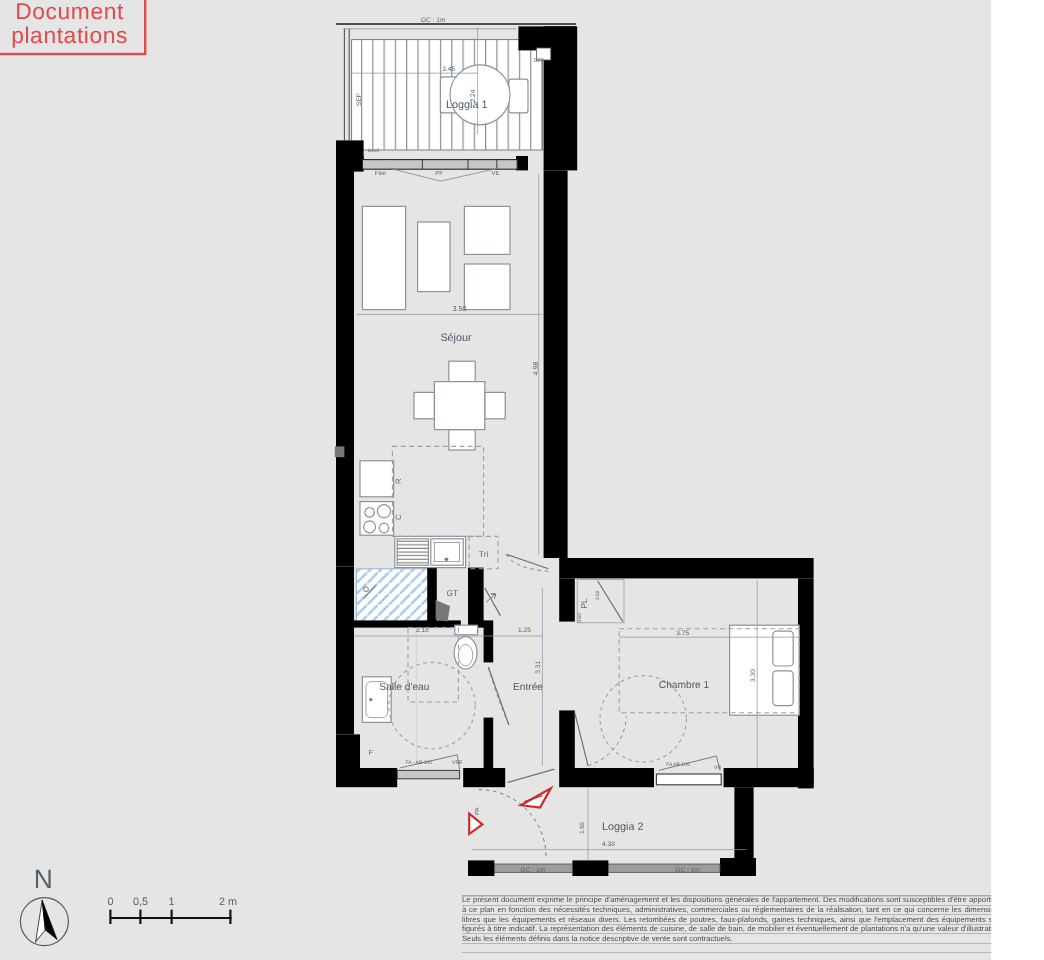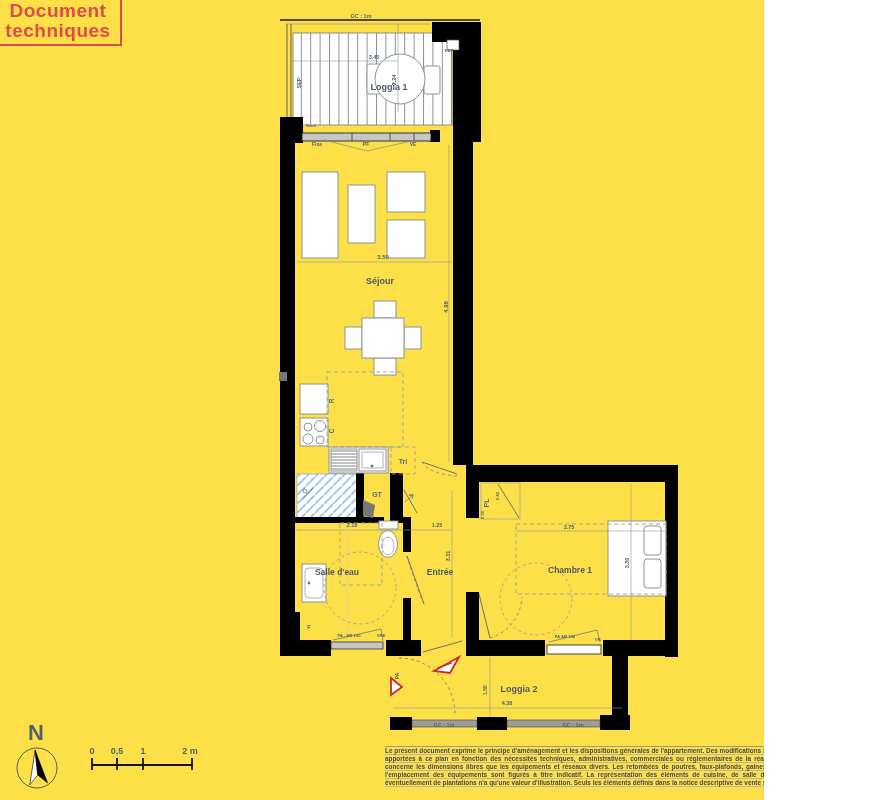--- a/index.html
+++ b/index.html
@@ -1,17 +1,17 @@
 <!DOCTYPE html>
 <html><head>
 <meta charset="utf-8">
 <style>
   html,body{margin:0;padding:0;background:#ffffff;}
-  .stage{position:relative;width:764px;height:800px;background:#fde047;overflow:hidden;
-         font-family:"Liberation Sans", sans-serif;font-weight:bold;}
+  .stage{position:relative;width:826px;height:800px;background:#e5e5e5;overflow:hidden;
+         font-family:"Liberation Sans", sans-serif;}
   .stamp{position:absolute;left:-6px;top:-10px;width:128px;height:56px;
          border:2px solid #e04a4a;display:flex;flex-direction:column;
          justify-content:flex-end;align-items:center;padding-bottom:3px;box-sizing:border-box;}
   .stamp span{color:#e04a4a;font-size:19px;line-height:20px;letter-spacing:.5px;}
   .plan-svg{position:absolute;left:0;top:0;}
   .disclaimer{position:absolute;left:385px;top:746px;width:451px;height:50px;
     font-size:6.4px;line-height:7.9px;color:#4a4a4a;text-align:justify;
     border-top:1px solid #9a9a9a;border-right:1px solid #9a9a9a;
     background:repeating-linear-gradient(to bottom,transparent 0,transparent 7px,#b5b5b5 7px,#b5b5b5 7.9px);
     overflow:hidden;}
@@ -20,21 +20,21 @@
   .dim{fill:#51626e;}
   .code{fill:#5a6a76;}
 </style>
 </head>
 <body>
 
 <div class="stage">
 
   <div class="stamp">
     <span>Document</span>
-    <span>techniques</span>
+    <span>plantations</span>
   </div>
 
   <svg class="plan-svg" width="870" height="800" viewBox="0 0 870 800">
     <defs>
       <pattern id="railHatch" width="9.4" height="10" patternUnits="userSpaceOnUse">
         <rect width="9.4" height="10" fill="#ffffff"></rect>
         <line x1="0.5" y1="0" x2="0.5" y2="10" stroke="#8a9096" stroke-width="1"></line>
       </pattern>
       <pattern id="hatchBlue" width="9" height="9" patternUnits="userSpaceOnUse">
         <rect width="9" height="9" fill="#ffffff"></rect>

